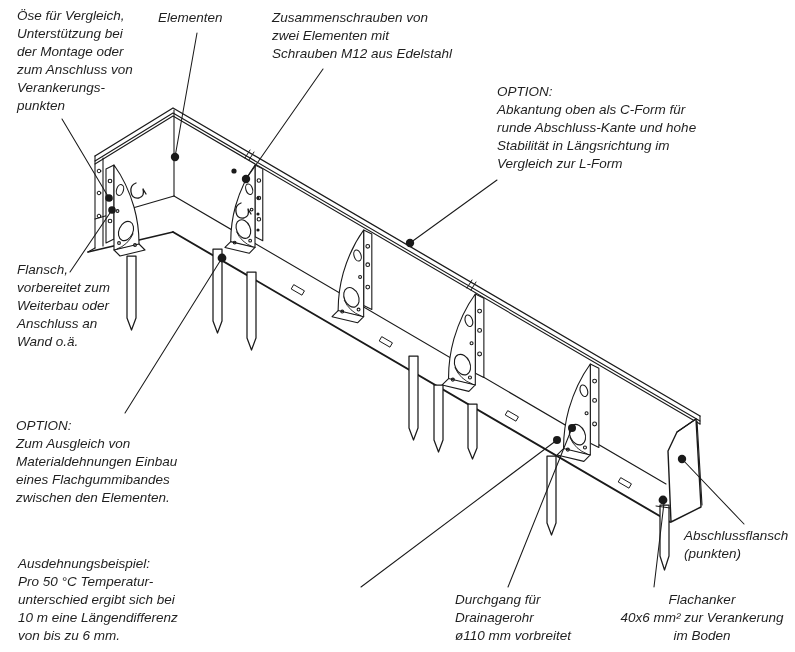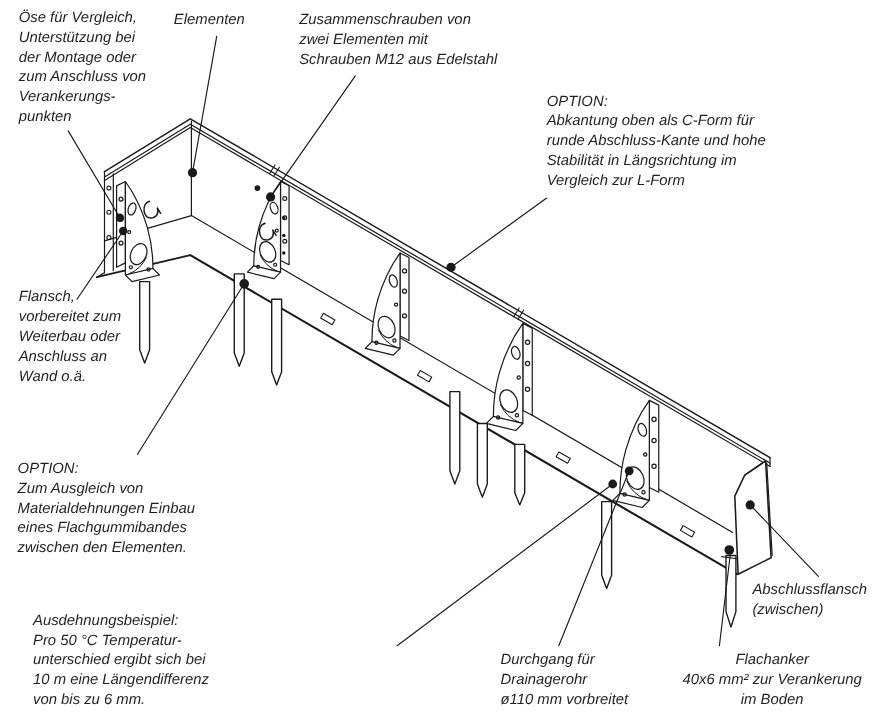--- a/index.html
+++ b/index.html
@@ -178,27 +178,27 @@
   <div class="label" style="left:17px;  top:261px; width:140px;">Flansch,
 vorbereitet zum
 Weiterbau oder
 Anschluss an
 Wand o.ä.</div>
   <div class="label" style="left:16px;  top:417px; width:220px;">OPTION:
 Zum Ausgleich von
 Materialdehnungen Einbau
 eines Flachgummibandes
 zwischen den Elementen.</div>
-  <div class="label" style="left:18px;  top:555px; width:220px;margin-left:12px;">Ausdehnungsbeispiel:
+  <div class="label" style="left:18px;  top:555px; width:220px;">Ausdehnungsbeispiel:
 Pro 50 °C Temperatur-
 unterschied ergibt sich bei
 10 m eine Längendifferenz
 von bis zu 6 mm.</div>
   <div class="label" style="left:455px; top:591px; width:150px;">Durchgang für
 Drainagerohr
 ø110 mm vorbreitet</div>
   <div class="label" style="left:612px; top:591px; width:180px;text-align:center;">Flachanker
 40x6 mm² zur Verankerung
 im Boden</div>
   <div class="label" style="left:684px; top:527px; width:110px;">Abschlussflansch
-(zwischen)</div>
+(punkten)</div>
 
 </div>
 
 </body></html>

